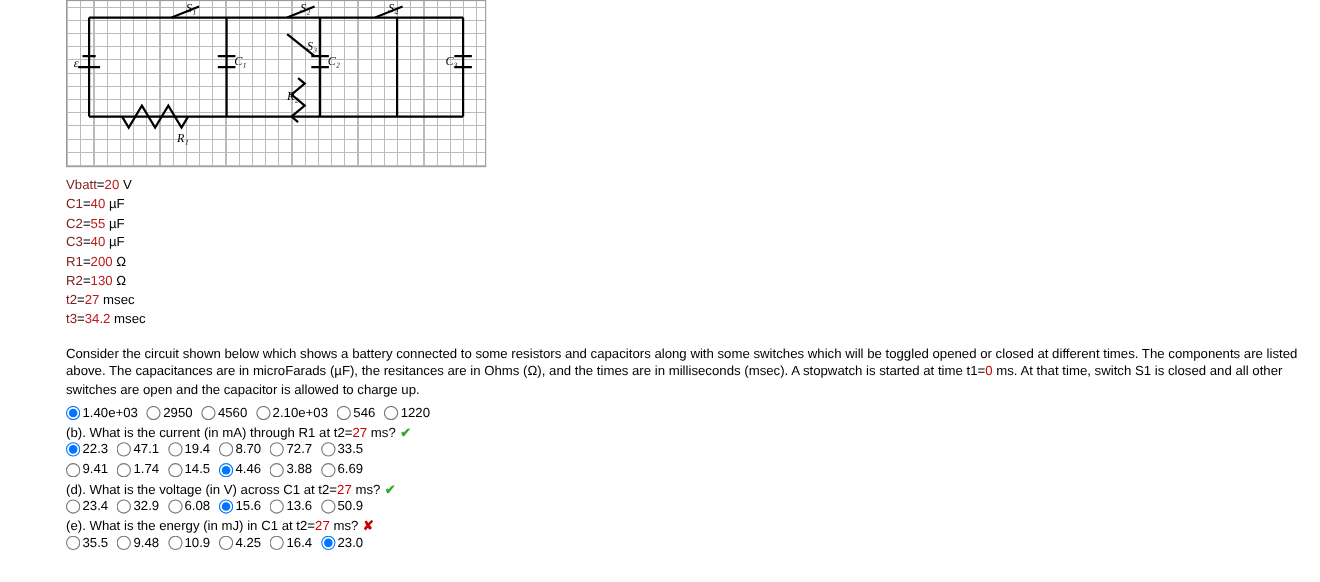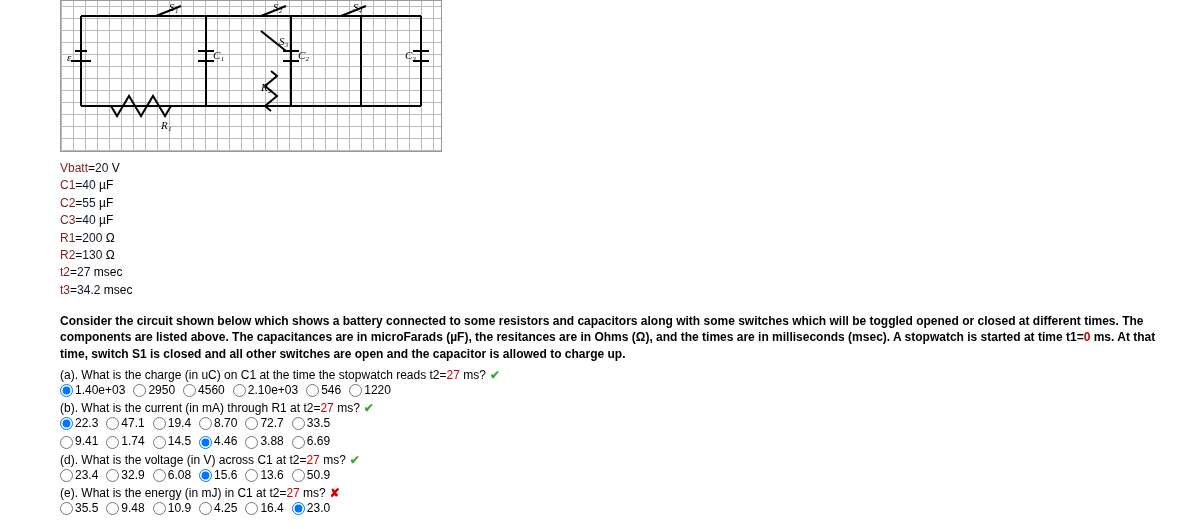--- a/index.html
+++ b/index.html
@@ -31,24 +31,24 @@
     inset: 0;
   }
   .given-list {
     margin: 4px 0 14px 0;
   }
   .given-list div {
     line-height: 1.45;
   }
   .gv-label { color: #7f1d1d; }
   .gv-eq   { color: #000; }
-  .gv-val  { color: #0f172a; text-align: right; }
+  .gv-val  { color: #b91c1c; text-align: right; }
   .gv-unit { color: #000; }
   .problem-paragraph {
-    font-weight: bold;
+    font-weight: normal;
     line-height: 1.35;
     margin-bottom: 6px;
   }
   .pp-val { color: #c00; }
   .part {
     margin-top: 2px;
   }
   .part-q {
     margin-bottom: 1px;
   }
@@ -126,21 +126,20 @@
       <div><span class="gv-label">t2</span><span class="gv-eq">=</span><span class="gv-val">27</span> <span class="gv-unit">msec</span></div>
       <div><span class="gv-label">t3</span><span class="gv-eq">=</span><span class="gv-val">34.2</span> <span class="gv-unit">msec</span></div>
     </div>
 
   <div class="problem-paragraph">
     <span>Consider the circuit shown below which shows a battery connected to some resistors and capacitors along with some switches which will be toggled opened or closed at different times. The components are listed above. The capacitances are in microFarads (µF), the resitances are in Ohms (Ω), and the times are in milliseconds (msec). A stopwatch is started at time t1=</span><span class="pp-val">0</span><span> ms. At that time, switch S1 is closed and all other switches are open and the capacitor is allowed to charge up.</span>
   </div>
 
   <div id="parts">
       <div class="part">
-        <div class="part-q"><span>(a). What is the charge (in uC) on C1 at the time the stopwatch reads t2=</span><span class="pp-val">27</span><span> ms?</span><span class="check-icon">✔</span></div>
         <div class="opts"><label><input type="radio" name="part-a" checked="" style=""><span>1.40e+03</span></label><label><input type="radio" name="part-a" style=""><span>2950</span></label><label><input type="radio" name="part-a" style=""><span>4560</span></label><label><input type="radio" name="part-a" style=""><span>2.10e+03</span></label><label><input type="radio" name="part-a" style=""><span>546</span></label><label><input type="radio" name="part-a" style=""><span>1220</span></label></div>
       </div>
       <div class="part">
         <div class="part-q"><span>(b). What is the current (in mA) through R1 at t2=</span><span class="pp-val">27</span><span> ms?</span><span class="check-icon">✔</span></div>
         <div class="opts"><label><input type="radio" name="part-b" checked="" style=""><span>22.3</span></label><label><input type="radio" name="part-b" style=""><span>47.1</span></label><label><input type="radio" name="part-b" style=""><span>19.4</span></label><label><input type="radio" name="part-b" style=""><span>8.70</span></label><label><input type="radio" name="part-b" style=""><span>72.7</span></label><label><input type="radio" name="part-b" style=""><span>33.5</span></label></div>
       </div>
       <div class="part">
         <div class="opts"><label><input type="radio" name="part-c" style=""><span>9.41</span></label><label><input type="radio" name="part-c" style=""><span>1.74</span></label><label><input type="radio" name="part-c" style=""><span>14.5</span></label><label><input type="radio" name="part-c" checked="" style=""><span>4.46</span></label><label><input type="radio" name="part-c" style=""><span>3.88</span></label><label><input type="radio" name="part-c" style=""><span>6.69</span></label></div>
       </div>
       <div class="part">

